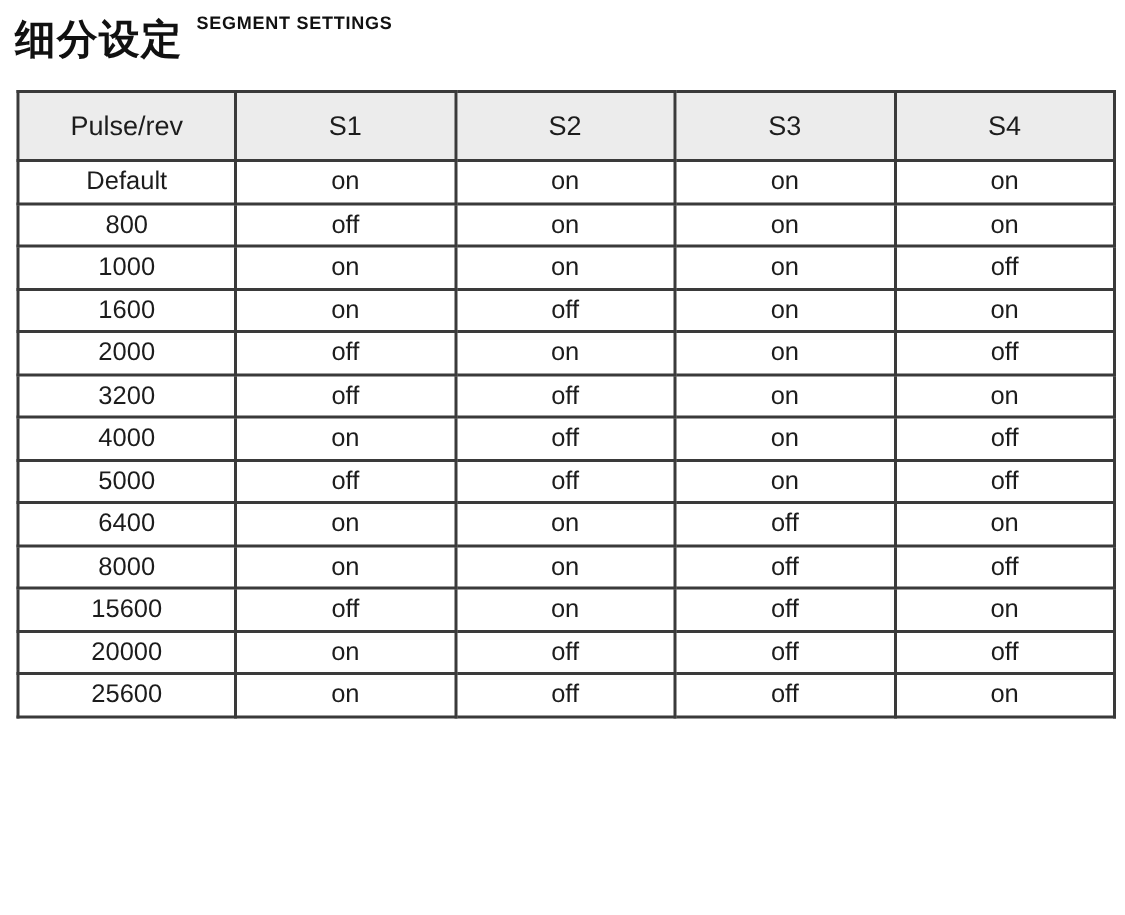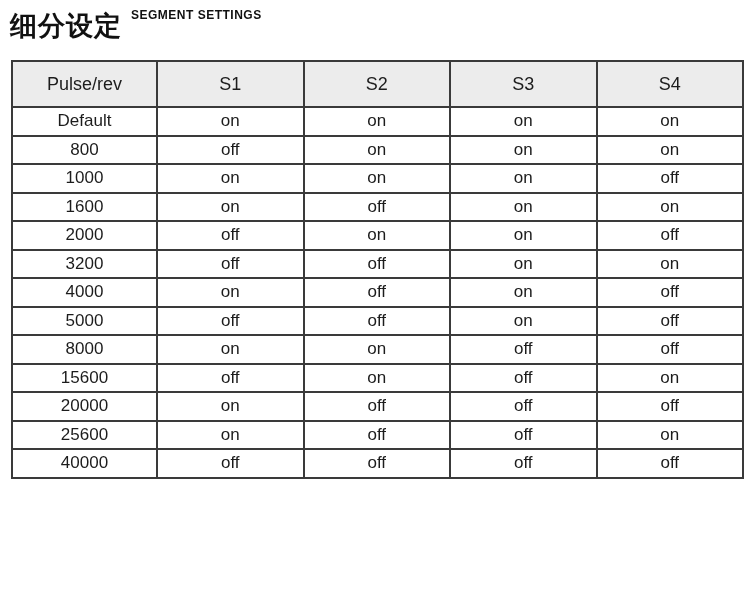--- a/index.html
+++ b/index.html
@@ -143,20 +143,27 @@
           <td>off</td>
         </tr>
         <tr>
           <td>5000</td>
           <td>off</td>
           <td>off</td>
           <td>on</td>
           <td>off</td>
         </tr>
         <tr>
+          <td>6400</td>
+          <td>on</td>
+          <td>on</td>
+          <td>off</td>
+          <td>on</td>
+        </tr>
+        <tr>
           <td>8000</td>
           <td>on</td>
           <td>on</td>
           <td>off</td>
           <td>off</td>
         </tr>
         <tr>
           <td>15600</td>
           <td>off</td>
           <td>on</td>
@@ -170,23 +177,16 @@
           <td>off</td>
           <td>off</td>
         </tr>
         <tr>
           <td>25600</td>
           <td>on</td>
           <td>off</td>
           <td>off</td>
           <td>on</td>
         </tr>
-        <tr>
-          <td>40000</td>
-          <td>off</td>
-          <td>off</td>
-          <td>off</td>
-          <td>off</td>
-        </tr>
       </tbody>
   </table>
 
 </div>
 
 </body></html>

